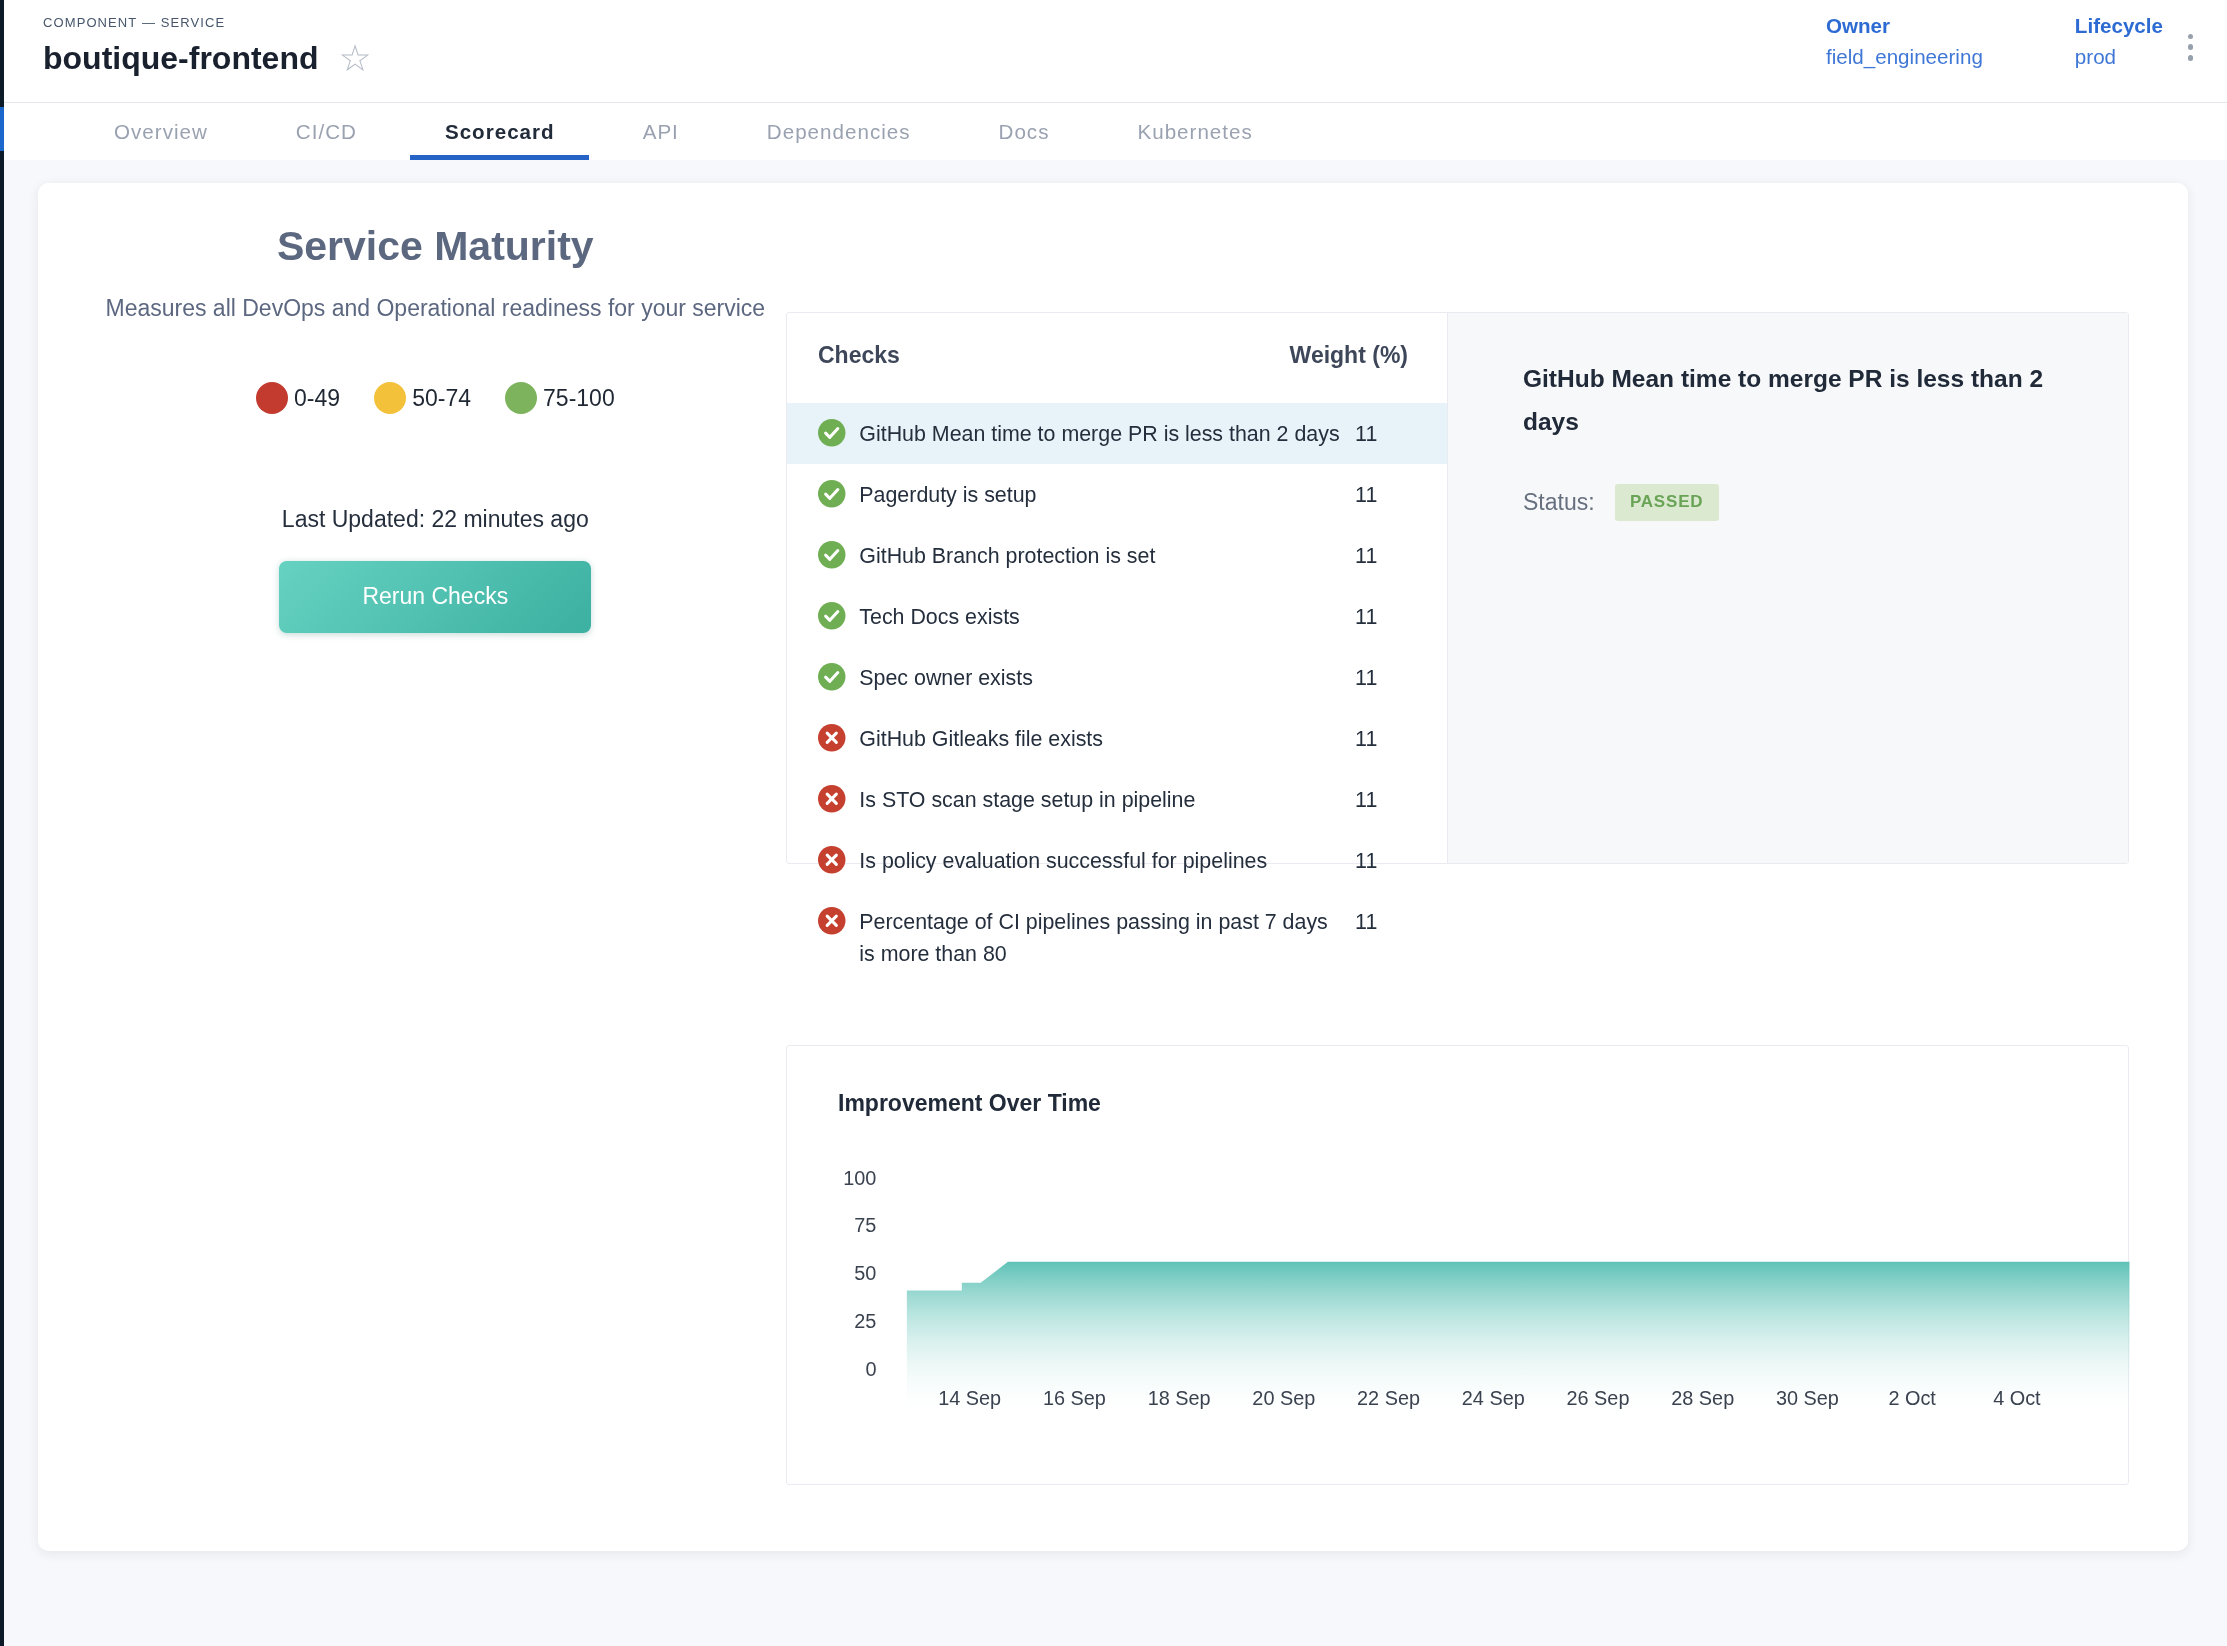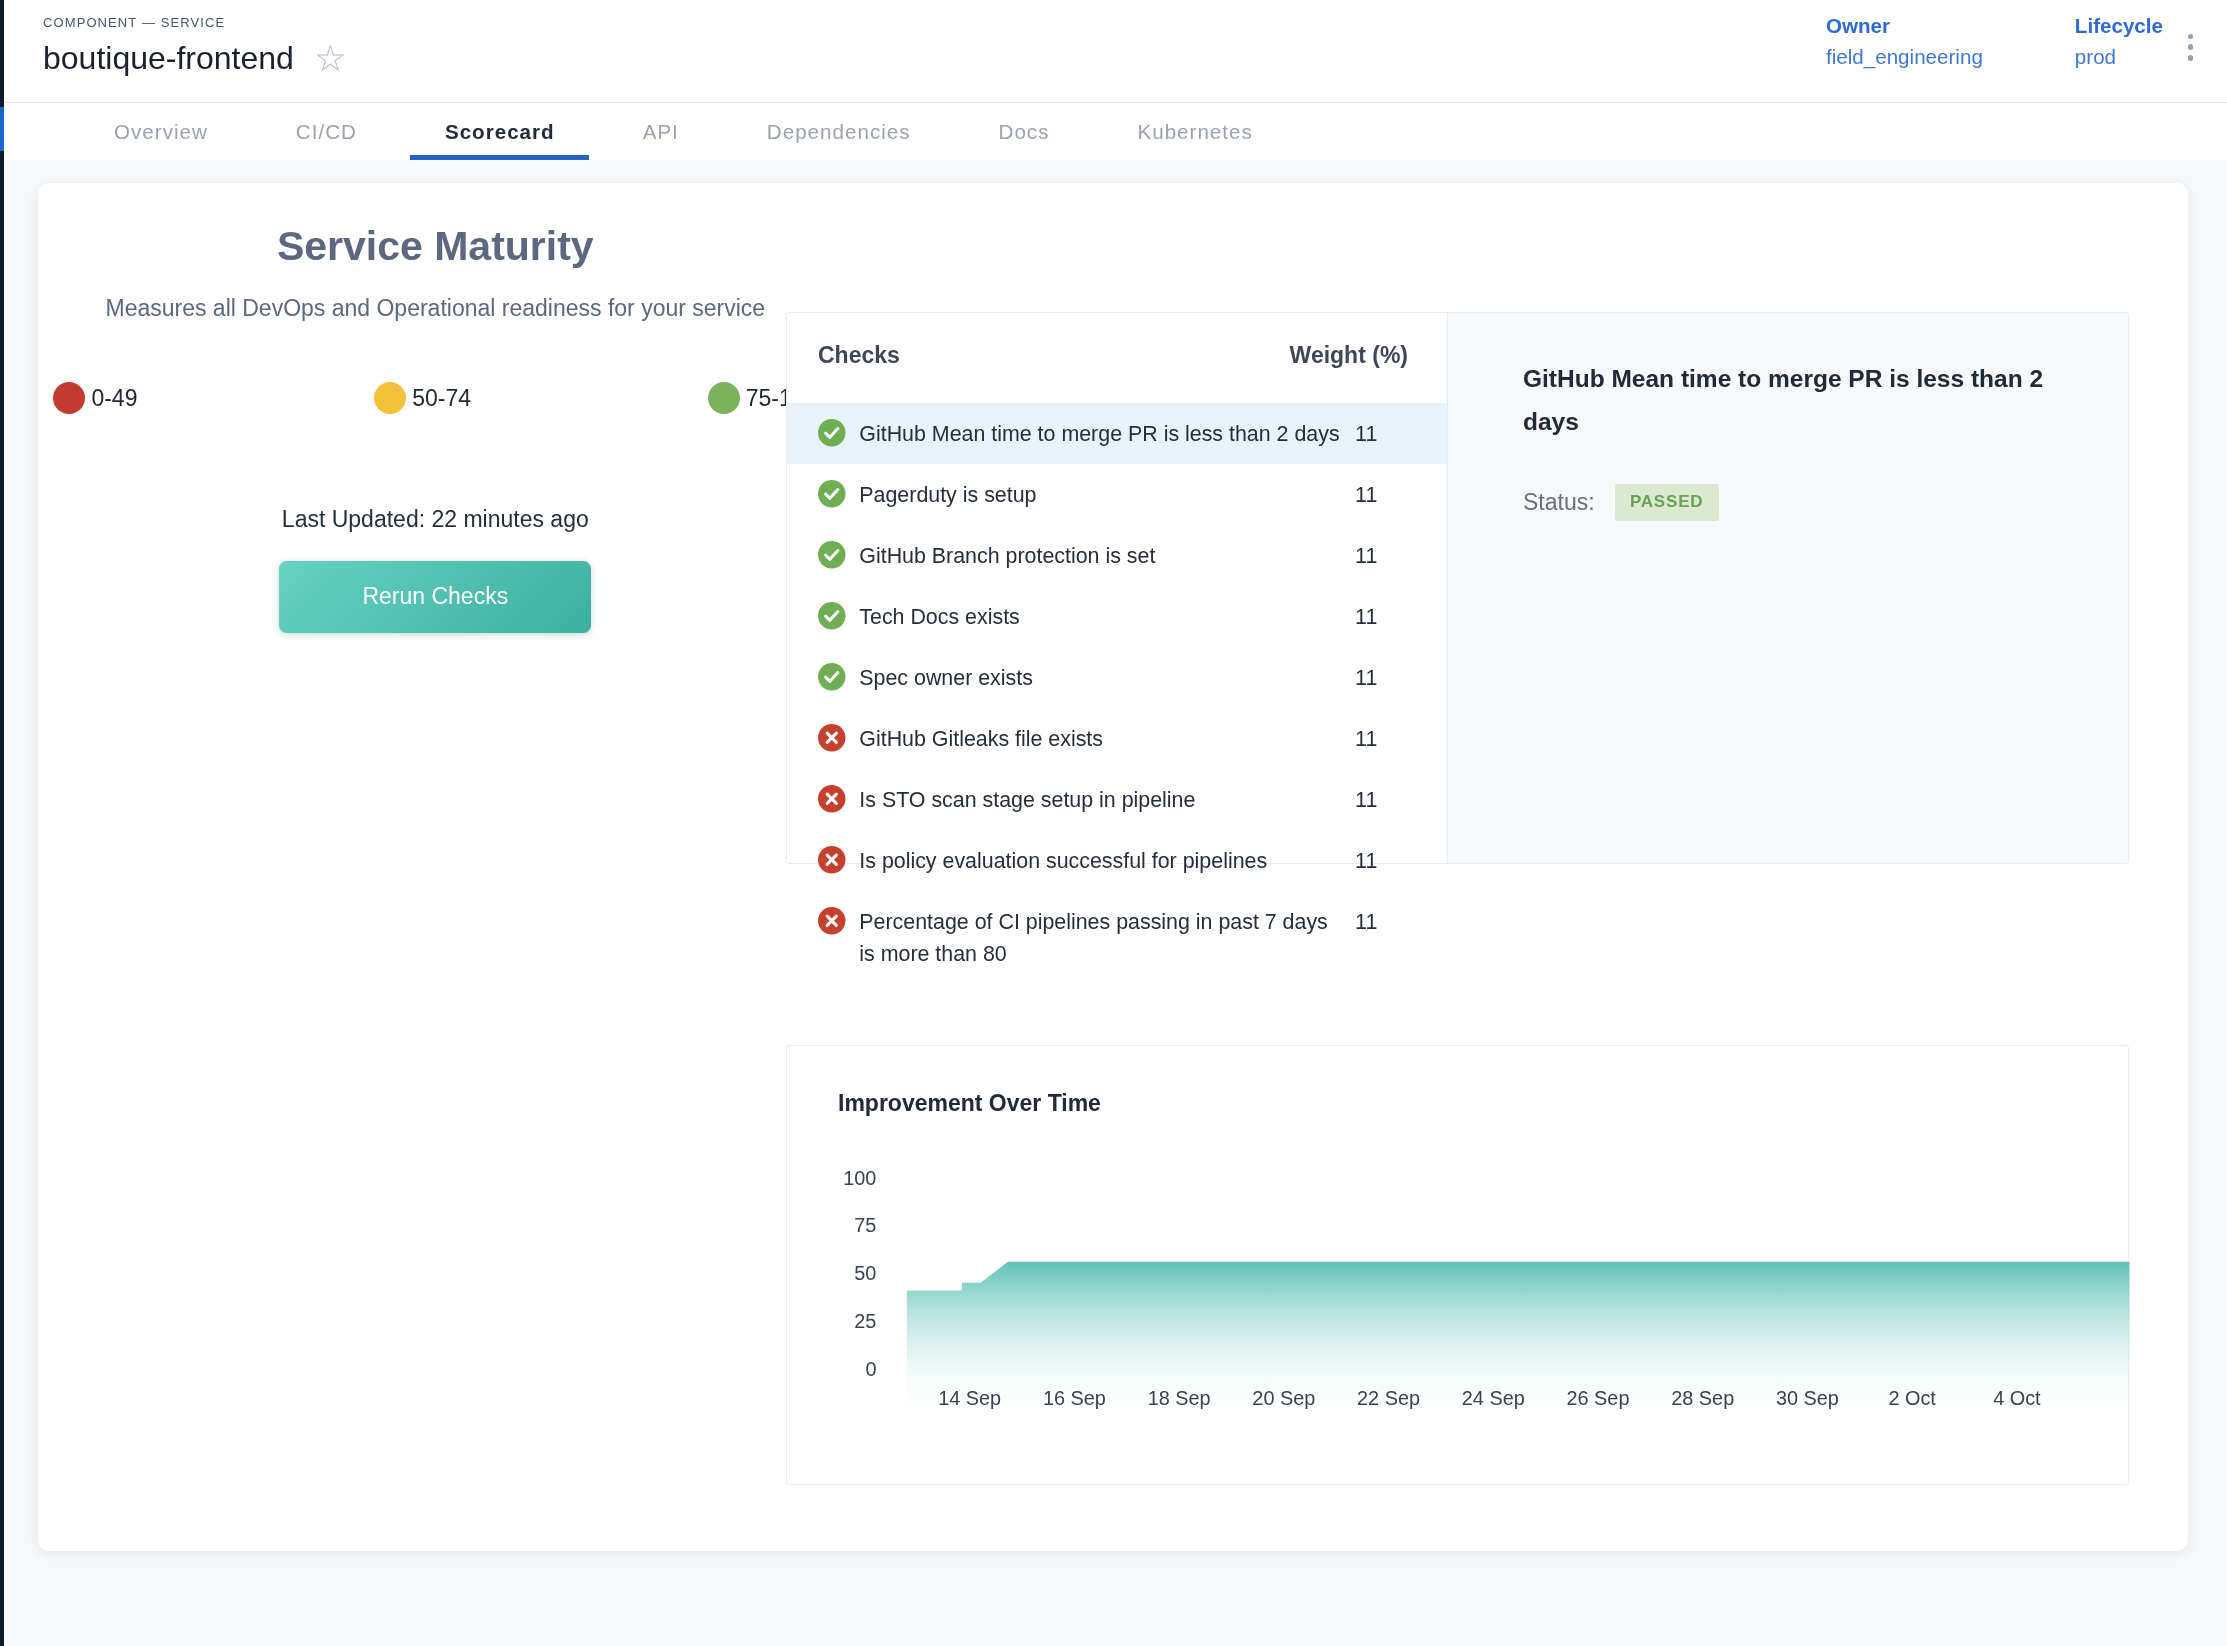--- a/index.html
+++ b/index.html
@@ -8,21 +8,21 @@
   .screen { position:relative; width:2227px; height:1647px; background:#f7f8fb; overflow:hidden; }
 
   
   .edge-strip { position:absolute; left:0; top:0; width:3.8px; height:100%; background:#0d1a27; z-index:40; }
   .edge-accent { position:absolute; left:0; top:107px; width:3.8px; height:44px; background:#1b67cb; z-index:41; }
 
   
   .header { position:absolute; left:0; top:0; width:100%; height:103px; background:#ffffff; border-bottom:1.5px solid #e3e6ec; z-index:10; }
   .eyebrow { position:absolute; left:43px; top:15.3px; font-size:13px; font-weight:500; letter-spacing:1.1px; color:#47566b; }
   .entity-name-row { position:absolute; left:43px; top:40px; display:flex; align-items:center; gap:20px; }
-  .entity-name { font-size:32px; font-weight:400; color:#1a212e; }
+  .entity-name { font-size:32px; font-weight:700; color:#1a212e; }
   .star { font-size:37px; color:#b6bdc9; line-height:1; cursor:pointer; }
   .header-meta { position:absolute; right:64px; top:13.8px; display:flex; gap:92px; }
   .meta-block { display:flex; flex-direction:column; gap:7.6px; }
   .meta-label { font-size:20.6px; font-weight:700; color:#2d6bd3; }
   .meta-value { font-size:20.6px; color:#3f77d6; }
   .kebab { position:absolute; right:27.5px; top:27.5px; display:flex; flex-direction:column; gap:5.4px; padding:6.1px; cursor:pointer; }
   .kebab .dot { width:5.4px; height:5.4px; border-radius:50%; background:#97a0ad; }
 
   
   .tabs { position:absolute; left:0; top:103px; width:100%; height:57px; background:#ffffff; display:flex; align-items:center; padding-left:70px; z-index:9; }
@@ -33,21 +33,21 @@
   
   .card { position:absolute; left:38px; top:183px; width:2150px; height:1368px; background:#ffffff; border-radius:10.7px; box-shadow:0 2.3px 10.7px rgba(25,35,55,0.08); }
 
   
   .maturity { position:absolute; left:15.3px; top:0; width:764px; text-align:center; }
   .m-title { margin-top:40px; font-size:41px; font-weight:700; color:#5c6780; }
   .m-sub { margin:20px auto 0; width:673px; font-size:23px; line-height:37px; color:#5c6780; }
   .donut-wrap { position:relative; width:428px; height:428px; margin:49px auto 0; }
   .donut-wrap svg { position:absolute; left:0; top:0; }
   .score-num { position:absolute; left:0; top:0; width:100%; height:100%; display:flex; align-items:center; justify-content:center; font-size:153px; font-weight:700; letter-spacing:-3.1px; }
-  .legend { display:flex; justify-content:space-between; gap:34px; margin-top:55px; }
+  .legend { display:flex; justify-content:center; gap:34px; margin-top:55px; }
   .legend-item { display:flex; align-items:center; gap:6.1px; }
   .legend-dot { width:32px; height:32px; border-radius:50%; }
   .legend-label { font-size:23px; color:#1f2733; }
   .updated { margin-top:92px; font-size:23px; color:#262f3d; }
   .rerun-btn { display:block; margin:27.5px auto 0; width:312px; height:72px; border:none; border-radius:7.6px; background:linear-gradient(135deg,#66d2c1 0%,#3cb0a1 100%); color:#ffffff; font-size:23px; font-family:"Liberation Sans",sans-serif; cursor:pointer; box-shadow:0 1.5px 6.1px rgba(40,120,110,0.25); }
 
   
   .checks-wrap { position:absolute; left:748px; top:129px; width:1343px; height:552px; border:1.5px solid #e9ebf0; border-radius:3.1px; display:flex; background:#ffffff; }
   .checks-list { width:660px; padding:29px 0 0 0; }
   .checks-head { display:flex; justify-content:space-between; align-items:baseline; padding:0 39px 0 31px; margin-bottom:34px; }

